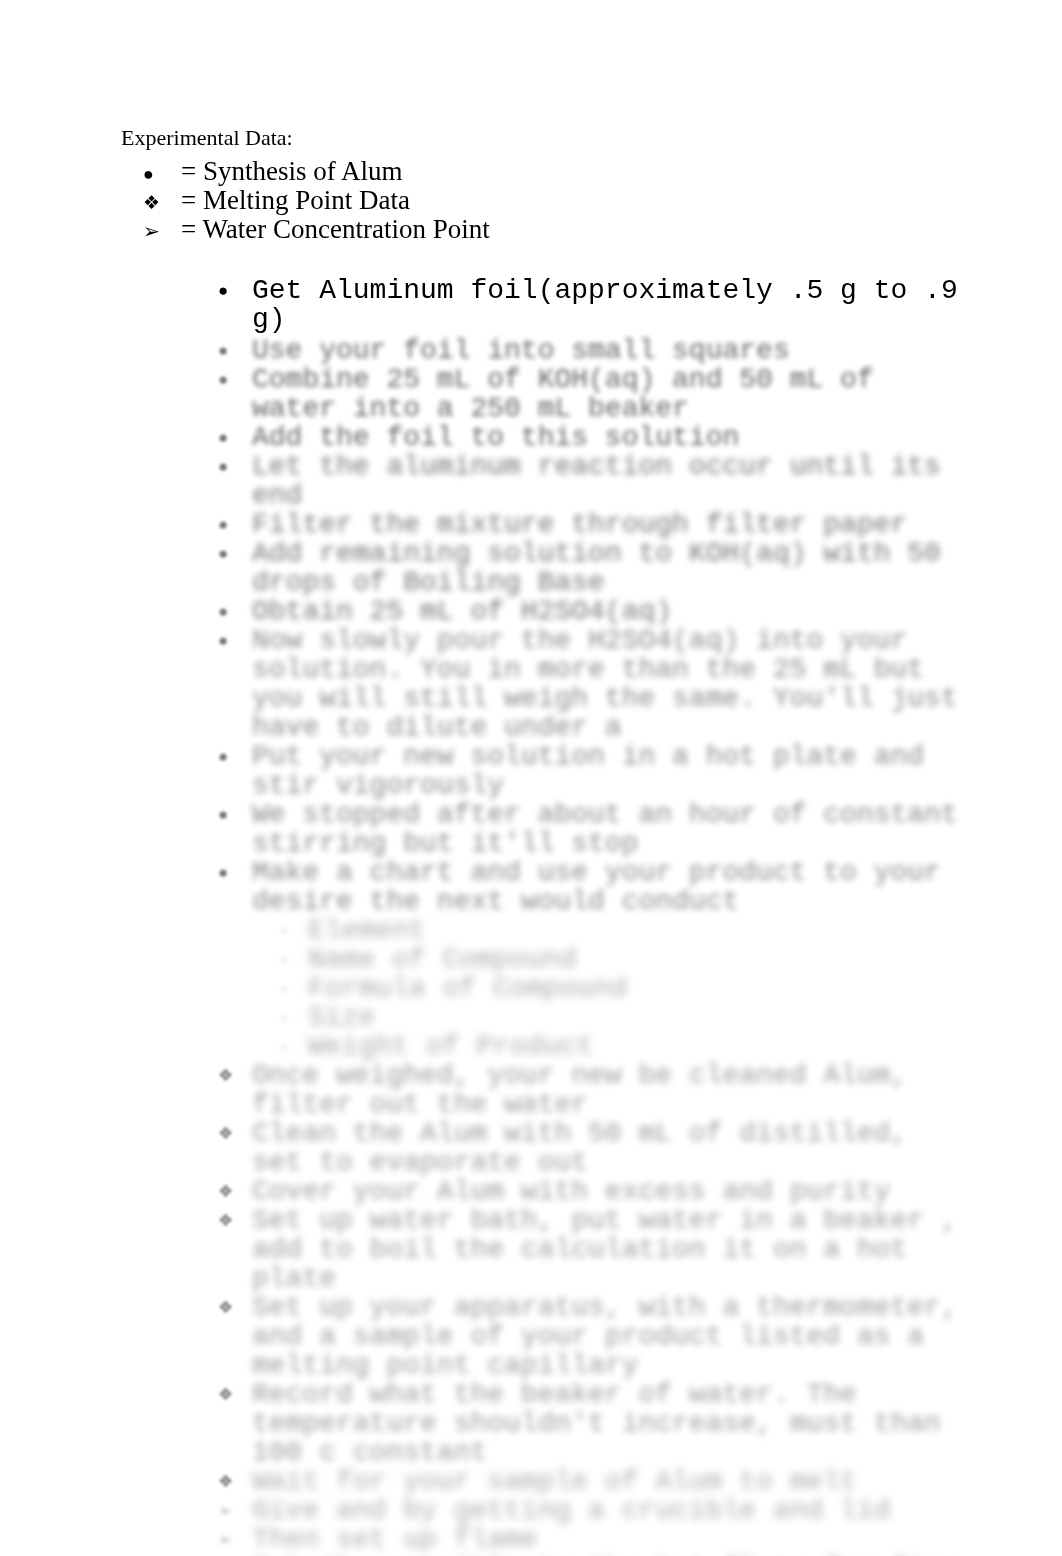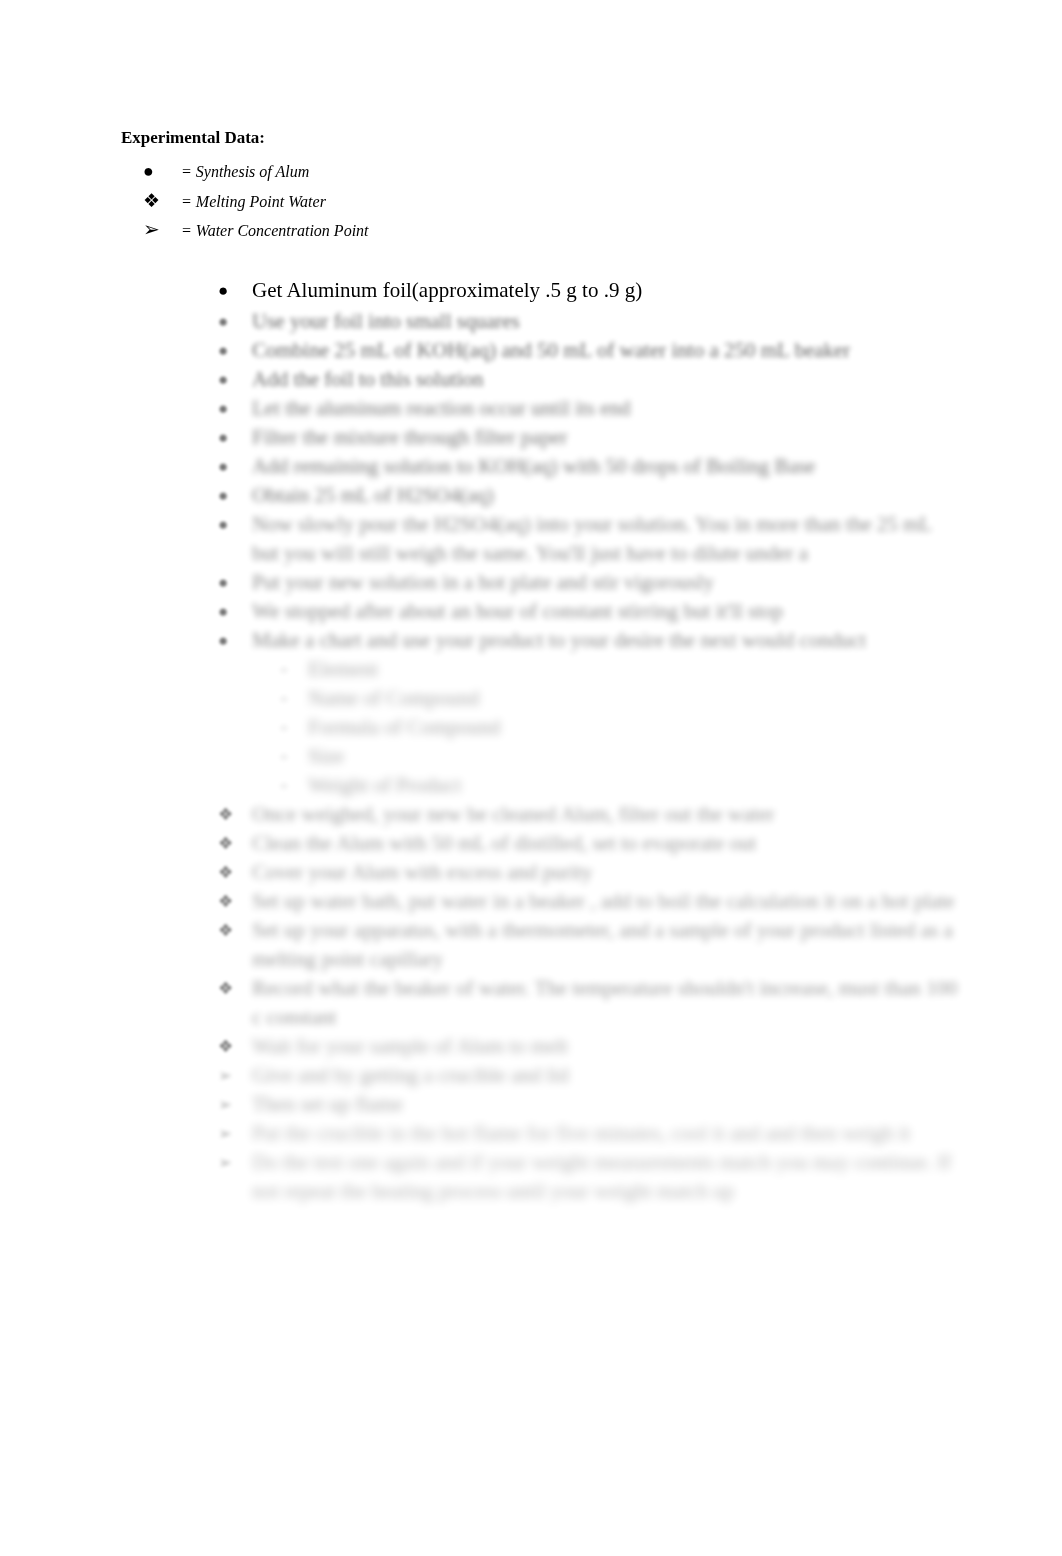--- a/index.html
+++ b/index.html
@@ -16,24 +16,23 @@
     font-family: "Liberation Serif", "DejaVu Serif", serif;
     color: #000000;
     overflow: hidden;
   }
 
   
   .heading {
     position: absolute;
     left: 121px;
     top: 124px;
-    font-size: 17px;
+    font-size: 22px;
     line-height: 28px;
     white-space: nowrap;
-    font-weight: bold;
   }
 
   
   .legend {
     position: absolute;
     left: 143px;
     top: 157px;
   }
   .legend-row {
     display: flex;
@@ -45,21 +44,21 @@
   }
   .legend-marker {
     width: 38px;
     flex: 0 0 38px;
     text-align: left;
     font-size: 18px;
     line-height: 29px;
   }
   .legend-marker.diamond { font-size: 19px; }
   .legend-marker.arrow   { font-size: 20px; }
-  .legend-text { font-size: 16px; font-style: italic; }
+  .legend-text { font-size: 27px; }
 
   
   .body-list {
     position: absolute;
     left: 218px;
     top: 276px;
     width: 740px;
   }
   .item {
     display: flex;
@@ -70,22 +69,23 @@
   }
   .item .marker {
     flex: 0 0 34px;
     width: 34px;
     font-size: 17px;
     line-height: 29px;
     text-align: left;
   }
   .item .itext {
     flex: 1 1 auto;
-    font-size: 21px;
-    line-height: 29px;
+    font-size: 28px;
+    line-height: 29px;
+    font-family: Liberation Mono, monospace;
   }
 
   
   .item.gap-after { margin-bottom: 2px; }
 
   
   .item.nested {
     margin-left: 62px;
     width: 640px;
   }
@@ -117,21 +117,21 @@
 
   <div class="legend">
 
     <div class="legend-row">
       <span class="legend-marker circle">●</span>
       <span class="legend-text">= Synthesis of Alum</span>
     </div>
 
     <div class="legend-row">
       <span class="legend-marker diamond">❖</span>
-      <span class="legend-text">= Melting Point Water</span>
+      <span class="legend-text">= Melting Point Data</span>
     </div>
 
     <div class="legend-row">
       <span class="legend-marker arrow">➢</span>
       <span class="legend-text">= Water Concentration Point</span>
     </div>
 
   </div>
 
   <div class="body-list">

